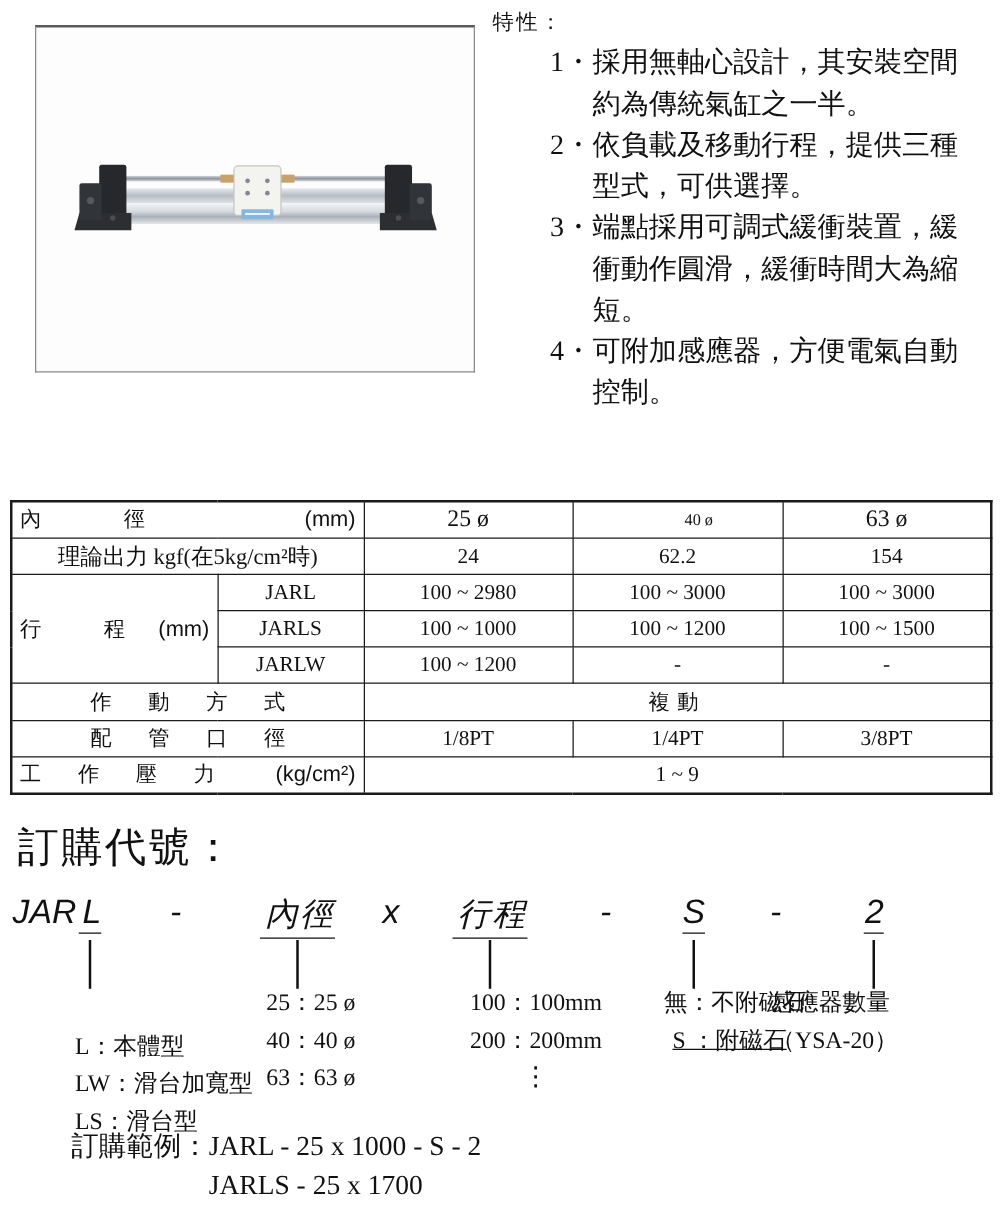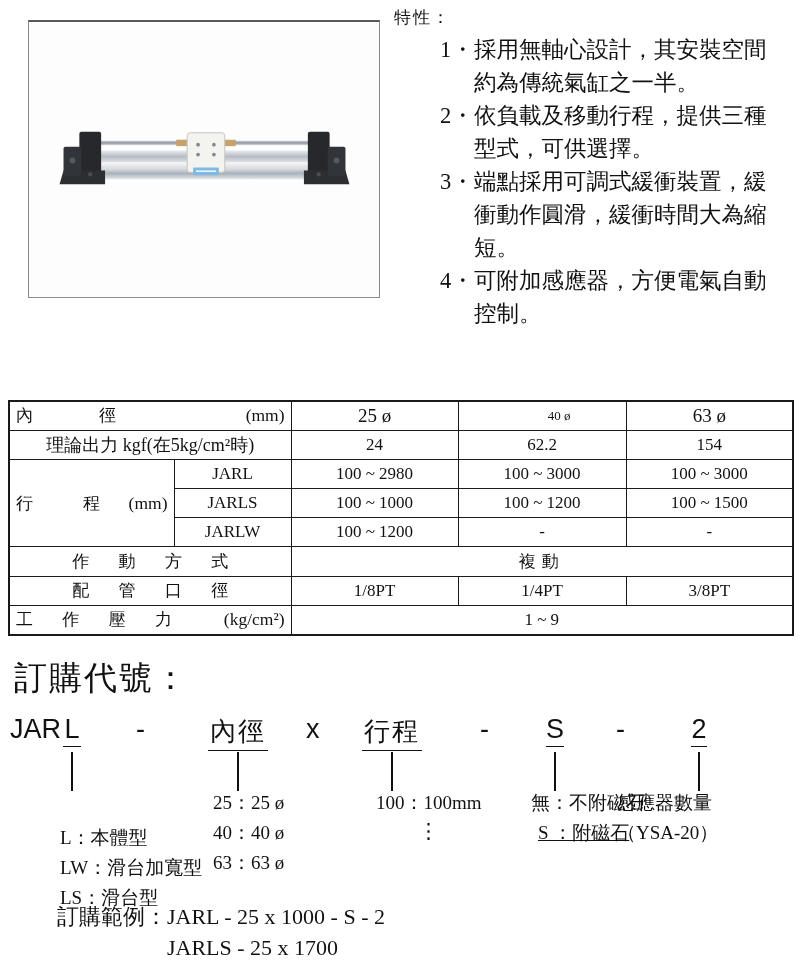--- a/index.html
+++ b/index.html
@@ -35,31 +35,31 @@
     font-family:"Liberation Serif", serif; font-size:17px; text-align:center;
     white-space:nowrap; overflow:hidden;
   }
   td.label-cell {
     font-family:"Liberation Sans", sans-serif; font-size:19px;
     text-align:left; padding:0 5px 0 7px;
   }
   .lab-flex { display:flex; justify-content:space-between; align-items:center; width:100%; }
   .spread { display:inline-flex; justify-content:space-between; }
   .w100 { width:100px; } .w84 { width:84px; } .w156 { width:156px; }
-  .unit { font-size:17.5px; font-family:Liberation Serif, serif; }
+  .unit { font-size:17.5px; font-family:Liberation Sans, sans-serif; }
   td.model-cell {
     font-family:"Liberation Sans", sans-serif; font-size:18px;
     text-align:left; padding-left:9px;
   }
   td.cjk-data { font-size:18px; letter-spacing:6px; }
 
   
   .order-title { position:absolute; left:14px; top:656px; font-size:33px; letter-spacing:2px; }
   .code-line { position:absolute; left:0; top:714px; width:800px; height:40px; font-size:27px; }
-  .code-line .tok { position:absolute; top:0; text-align:center; }
+  .code-line .tok { position:absolute; top:0; text-align:right;font-style:italic; }
   .tok.latin { font-family:"Liberation Sans", sans-serif; font-size:27px; }
   .tok.cjk { letter-spacing:2px; font-size:26px; }
   .tok.ul { border-bottom:1.6px solid #111; padding-bottom:1px; }
   .leader { position:absolute; width:1.6px; background:#111; top:752px; height:39px; }
 
   .legend-col { position:absolute; top:788px; font-size:19px; line-height:30px; white-space:nowrap; }
   .legend-line.indent-s { padding-left:7px;text-decoration:underline; }
   .legend-line.dots { padding-left:42px; font-size:21px; line-height:26px; }
 
   .example { position:absolute; left:57px; top:901px; display:flex; font-size:22px; line-height:31px; }
@@ -270,20 +270,21 @@
   <div class="legend-line">LW：滑台加寬型</div>
   <div class="legend-line">LS：滑台型</div>
 </div>
 <div class="legend-col" style="left:213px;">
   <div class="legend-line">25：25 ø</div>
   <div class="legend-line">40：40 ø</div>
   <div class="legend-line">63：63 ø</div>
 </div>
 <div class="legend-col" style="left:376px;">
   <div class="legend-line">100：100mm</div>
+  <div class="legend-line">200：200mm</div>
   <div class="legend-line dots">⋮</div>
 </div>
 <div class="legend-col" style="left:531px;">
   <div class="legend-line">無：不附磁石</div>
   <div class="legend-line indent-s">S ：附磁石</div>
 </div>
 <div class="legend-col" style="left:617px;">
   <div class="legend-line">感應器數量</div>
   <div class="legend-line">（YSA-20）</div>
 </div>

